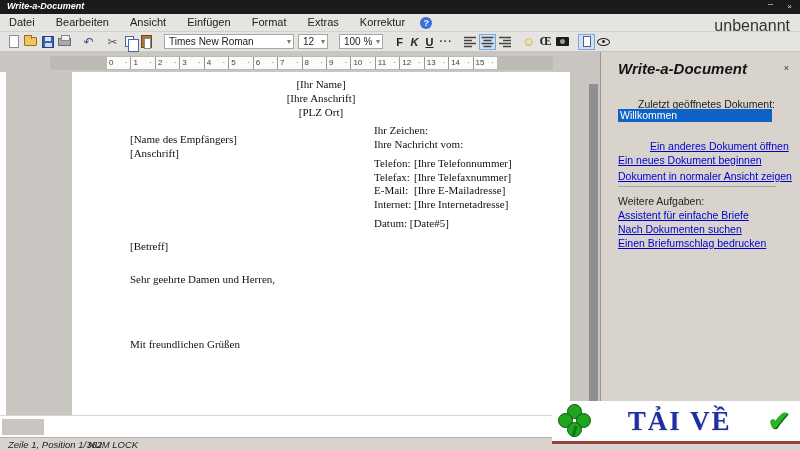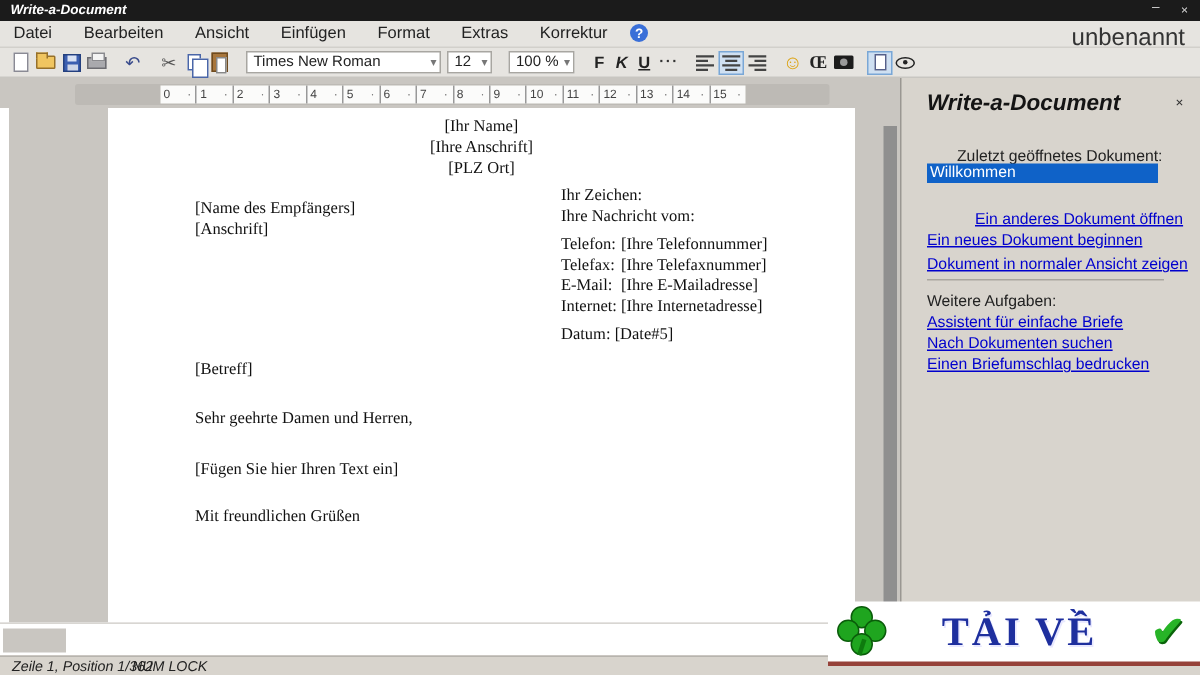--- a/index.html
+++ b/index.html
@@ -260,21 +260,20 @@
       <div class="spacer"></div>
       <div><span class="f-label">Telefon:</span><span>[Ihre Telefonnummer]</span></div>
       <div><span class="f-label">Telefax:</span><span>[Ihre Telefaxnummer]</span></div>
       <div><span class="f-label">E-Mail:</span><span>[Ihre E-Mailadresse]</span></div>
       <div><span class="f-label">Internet:</span><span>[Ihre Internetadresse]</span></div>
       <div class="spacer"></div>
       <div><span>Datum:</span> <span>[Date#5]</span></div>
     </div>
     <div class="doc-betreff">[Betreff]</div>
     <div class="doc-salutation">Sehr geehrte Damen und Herren,</div>
-    <div class="doc-body">[Fügen Sie hier Ihren Text ein]</div>
     <div class="doc-closing">Mit freundlichen Grüßen</div>
   </div>
 
   <div class="vscroll-thumb"></div>
   <div class="hscroll">
     <div class="hthumb"></div>
   </div>
 
   <div class="sidepanel">
     <div class="panel-title">Write-a-Document</div>

